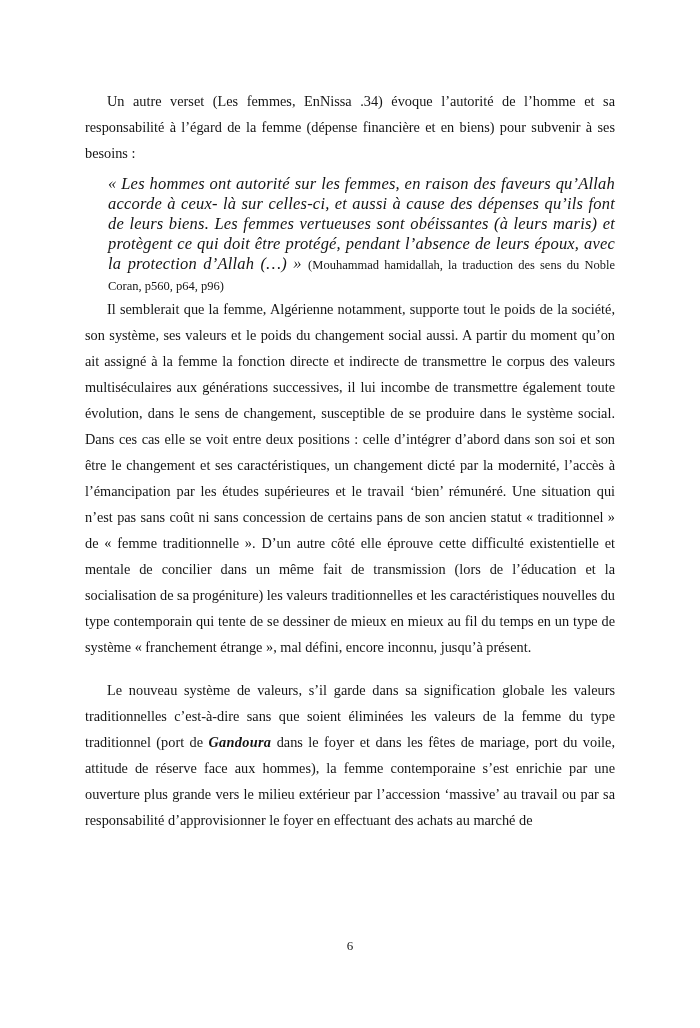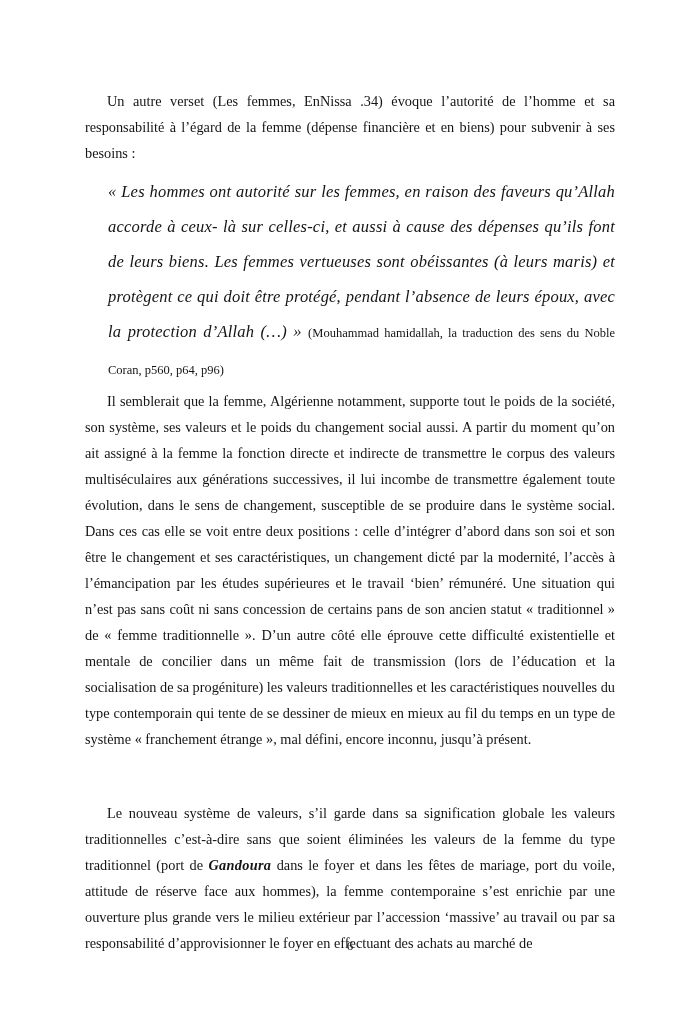--- a/index.html
+++ b/index.html
@@ -28,35 +28,35 @@
     text-align: justify;
     font-size: 14.3px;
     line-height: 26px;
   }
   .indent {
     text-indent: 22px;
   }
   .quote {
     margin: 8px 0 0 23px;
     text-align: justify;
-    line-height: 35px;
+    line-height: 20px;
   }
   .quote-text {
     font-style: italic;
     font-size: 16.5px;
     letter-spacing: 0.2px;
   }
   .quote-cite {
     font-style: normal;
     font-size: 12.5px;
   }
   .para-main {
   }
   .para-newvalues {
-    margin-top: 48px;
+    margin-top: 17px;
   }
   .bold-italic {
     font-weight: bold;
     font-style: italic;
     letter-spacing: 0.3px;
   }
   .page-number {
     position: absolute;
     left: 0;
     bottom: 74px;

